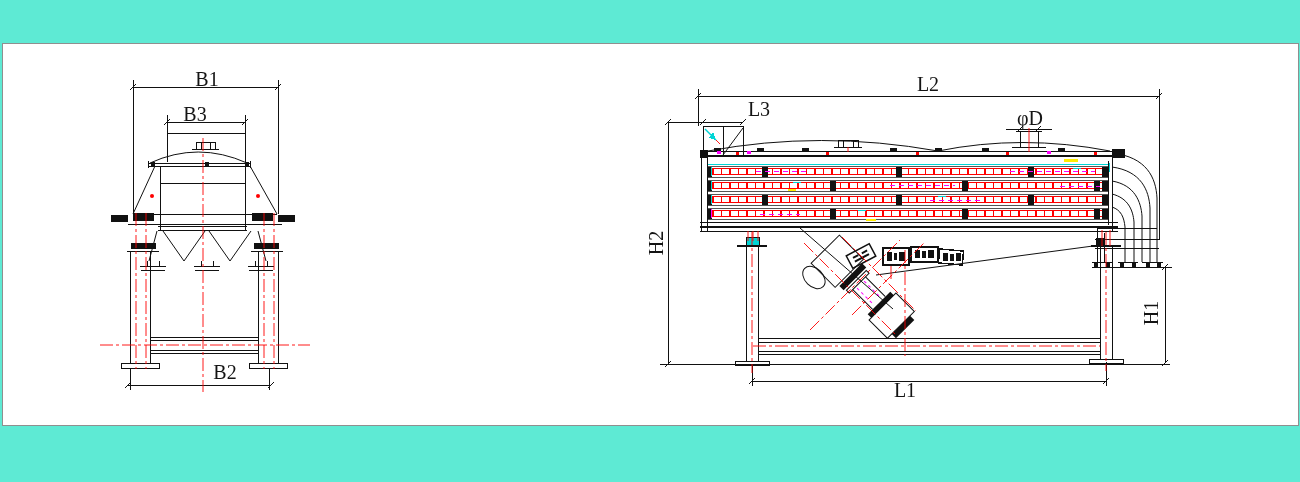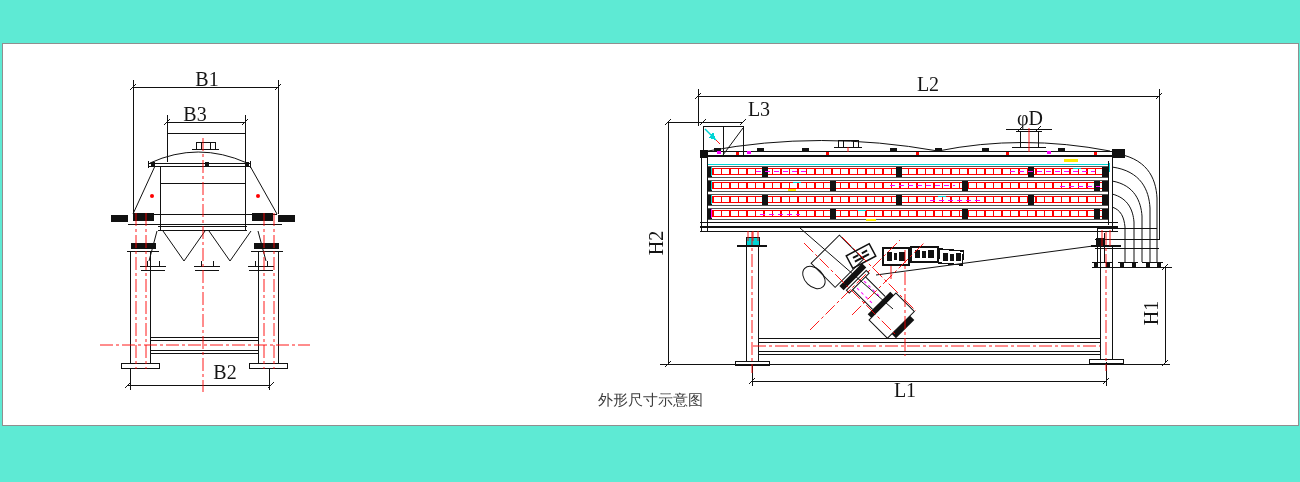--- a/index.html
+++ b/index.html
@@ -230,14 +230,13 @@
   <div class="lbl" style="left:180px;top:104px;width:30px;">B3</div>
   <div class="lbl" style="left:189px;top:362px;width:34px;margin-left:19px;">B2</div>
 
   <div class="lbl" style="left:913px;top:74px;width:30px;text-align:center;">L2</div>
   <div class="lbl" style="left:742px;top:99px;width:34px;">L3</div>
   <div class="lbl" style="left:1008px;top:108px;width:44px;">φD</div>
   <div class="lbl rot" style="left:636px;top:233px;width:40px;height:20px;">H2</div>
   <div class="lbl rot" style="left:1131px;top:303px;width:40px;height:20px;">H1</div>
   <div class="lbl" style="left:888px;top:355px;width:34px;margin-top:25px;">L1</div>
 
-  <div class="caption">外形尺寸示意图</div>
 </div>
 
 </body></html>

